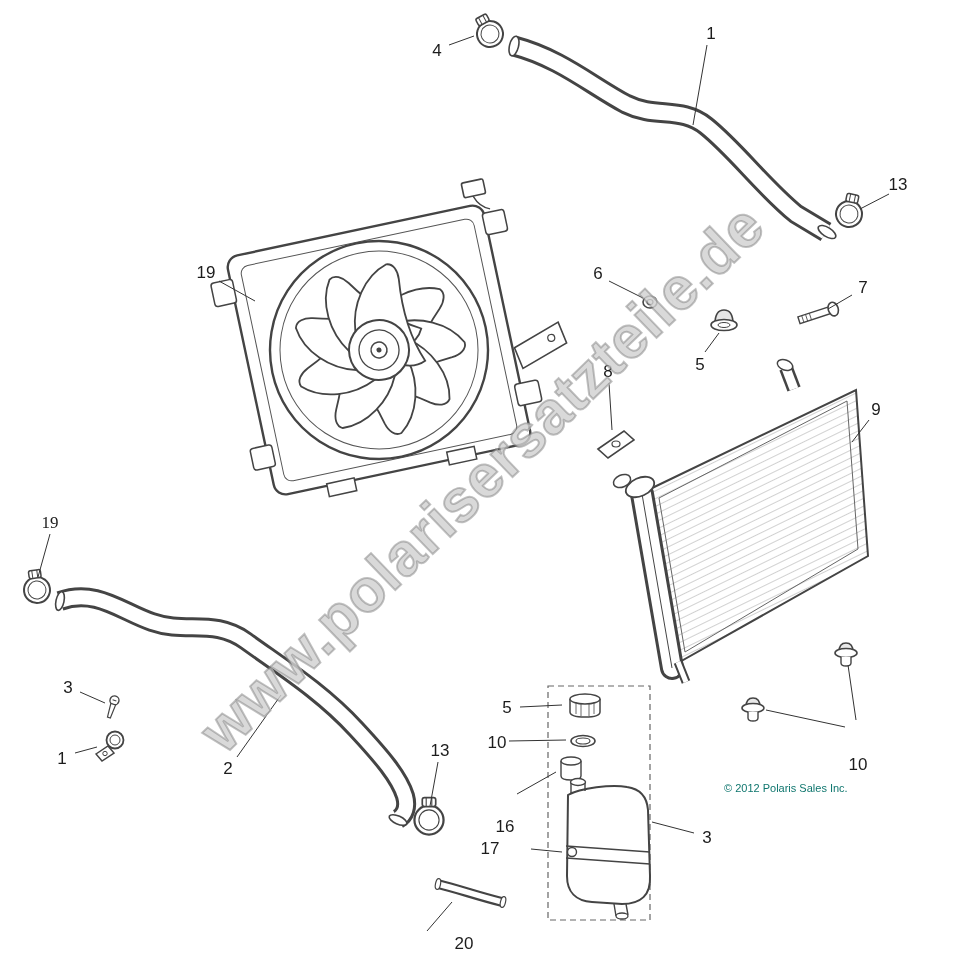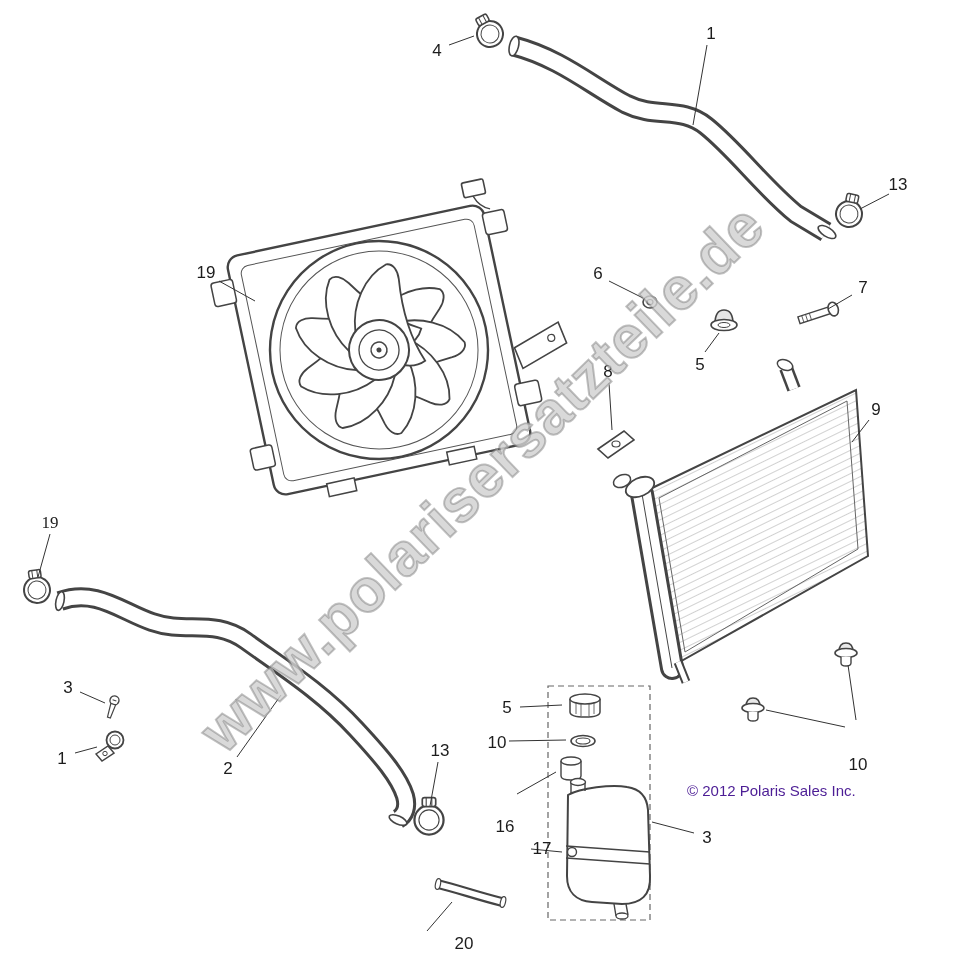--- a/index.html
+++ b/index.html
@@ -14,22 +14,22 @@
   #watermark {
     position:absolute; left:482px; top:478px;
     transform:translate(-50%,-50%) rotate(-44deg);
     font-size:60px; font-weight:bold; letter-spacing:1px; white-space:nowrap;
     color:rgba(185,185,185,0.55);
     -webkit-text-stroke:2px rgba(120,120,120,0.45);
     text-shadow:1px 1px 0 rgba(255,255,255,0.6);
     pointer-events:none;
   }
   #copyright {
-    position:absolute; left:687px; top:782px;
-    font-size:15px; color:#4c1d95;
+    position:absolute; left:724px; top:782px;
+    font-size:11px; color:#0f766e;
   }
   #leader-lines line { stroke:#333333; stroke-width:1; }
 </style>
 </head>
 <body>
 
 <div id="page">
 
   <svg id="diagram-svg" width="956" height="972" viewBox="0 0 956 972">
     <defs>
@@ -241,21 +241,21 @@
       <div class="callout" style="left: 608px; top: 371px;">8</div>
       <div class="callout" style="left: 876px; top: 409px;">9</div>
       <div class="callout" style="left: 50px; top: 522px; font-family: Liberation Serif, serif;">19</div>
       <div class="callout" style="left: 68px; top: 687px;">3</div>
       <div class="callout" style="left: 62px; top: 758px;">1</div>
       <div class="callout" style="left: 228px; top: 768px;">2</div>
       <div class="callout" style="left: 440px; top: 750px;">13</div>
       <div class="callout" style="left: 507px; top: 707px;">5</div>
       <div class="callout" style="left: 497px; top: 742px;">10</div>
       <div class="callout" style="left: 505px; top: 798px; margin-top: 28px;">16</div>
-      <div class="callout" style="left: 542px; top: 848px; text-align: right;">17</div>
+      <div class="callout" style="left: 490px; top: 848px; text-align: right;">17</div>
       <div class="callout" style="left: 707px; top: 837px;">3</div>
       <div class="callout" style="left: 858px; top: 764px;">10</div>
       <div class="callout" style="left: 420px; top: 943px; margin-left: 44px;">20</div>
     </div>
 
   <div id="watermark">www.polarisersatzteile.de</div>
   <div id="copyright">© 2012 Polaris Sales Inc.</div>
 </div>
 
 </body></html>

